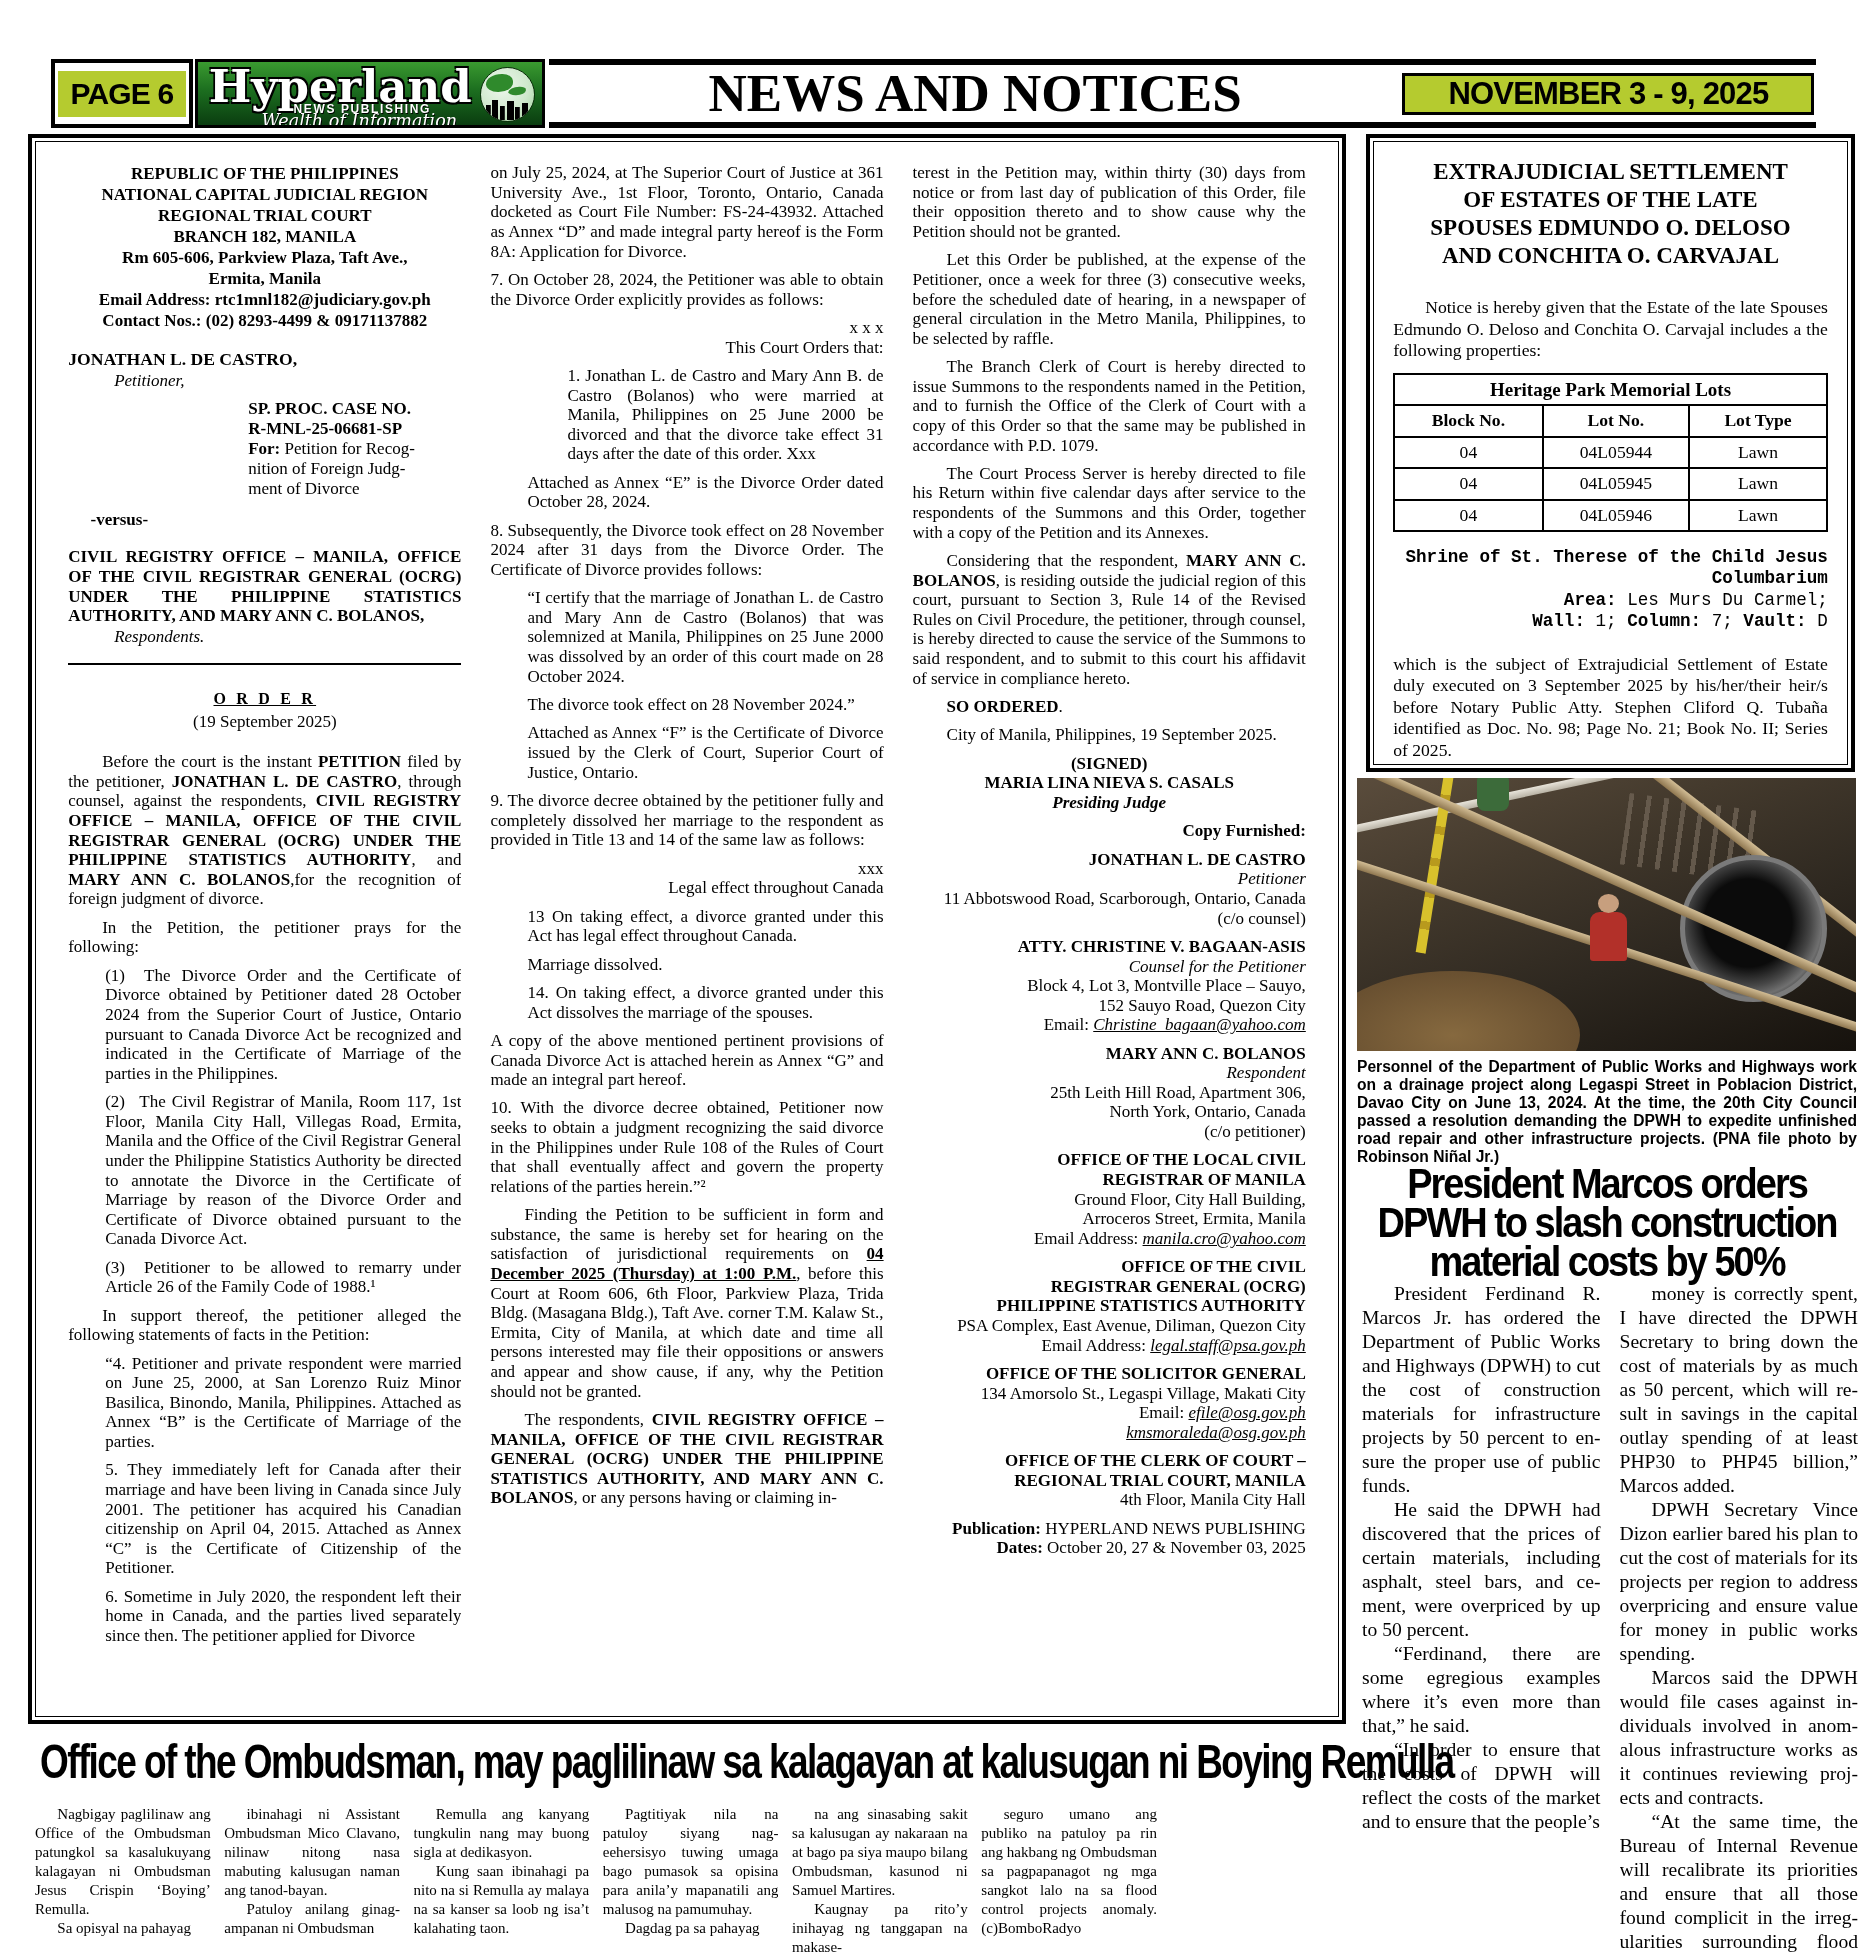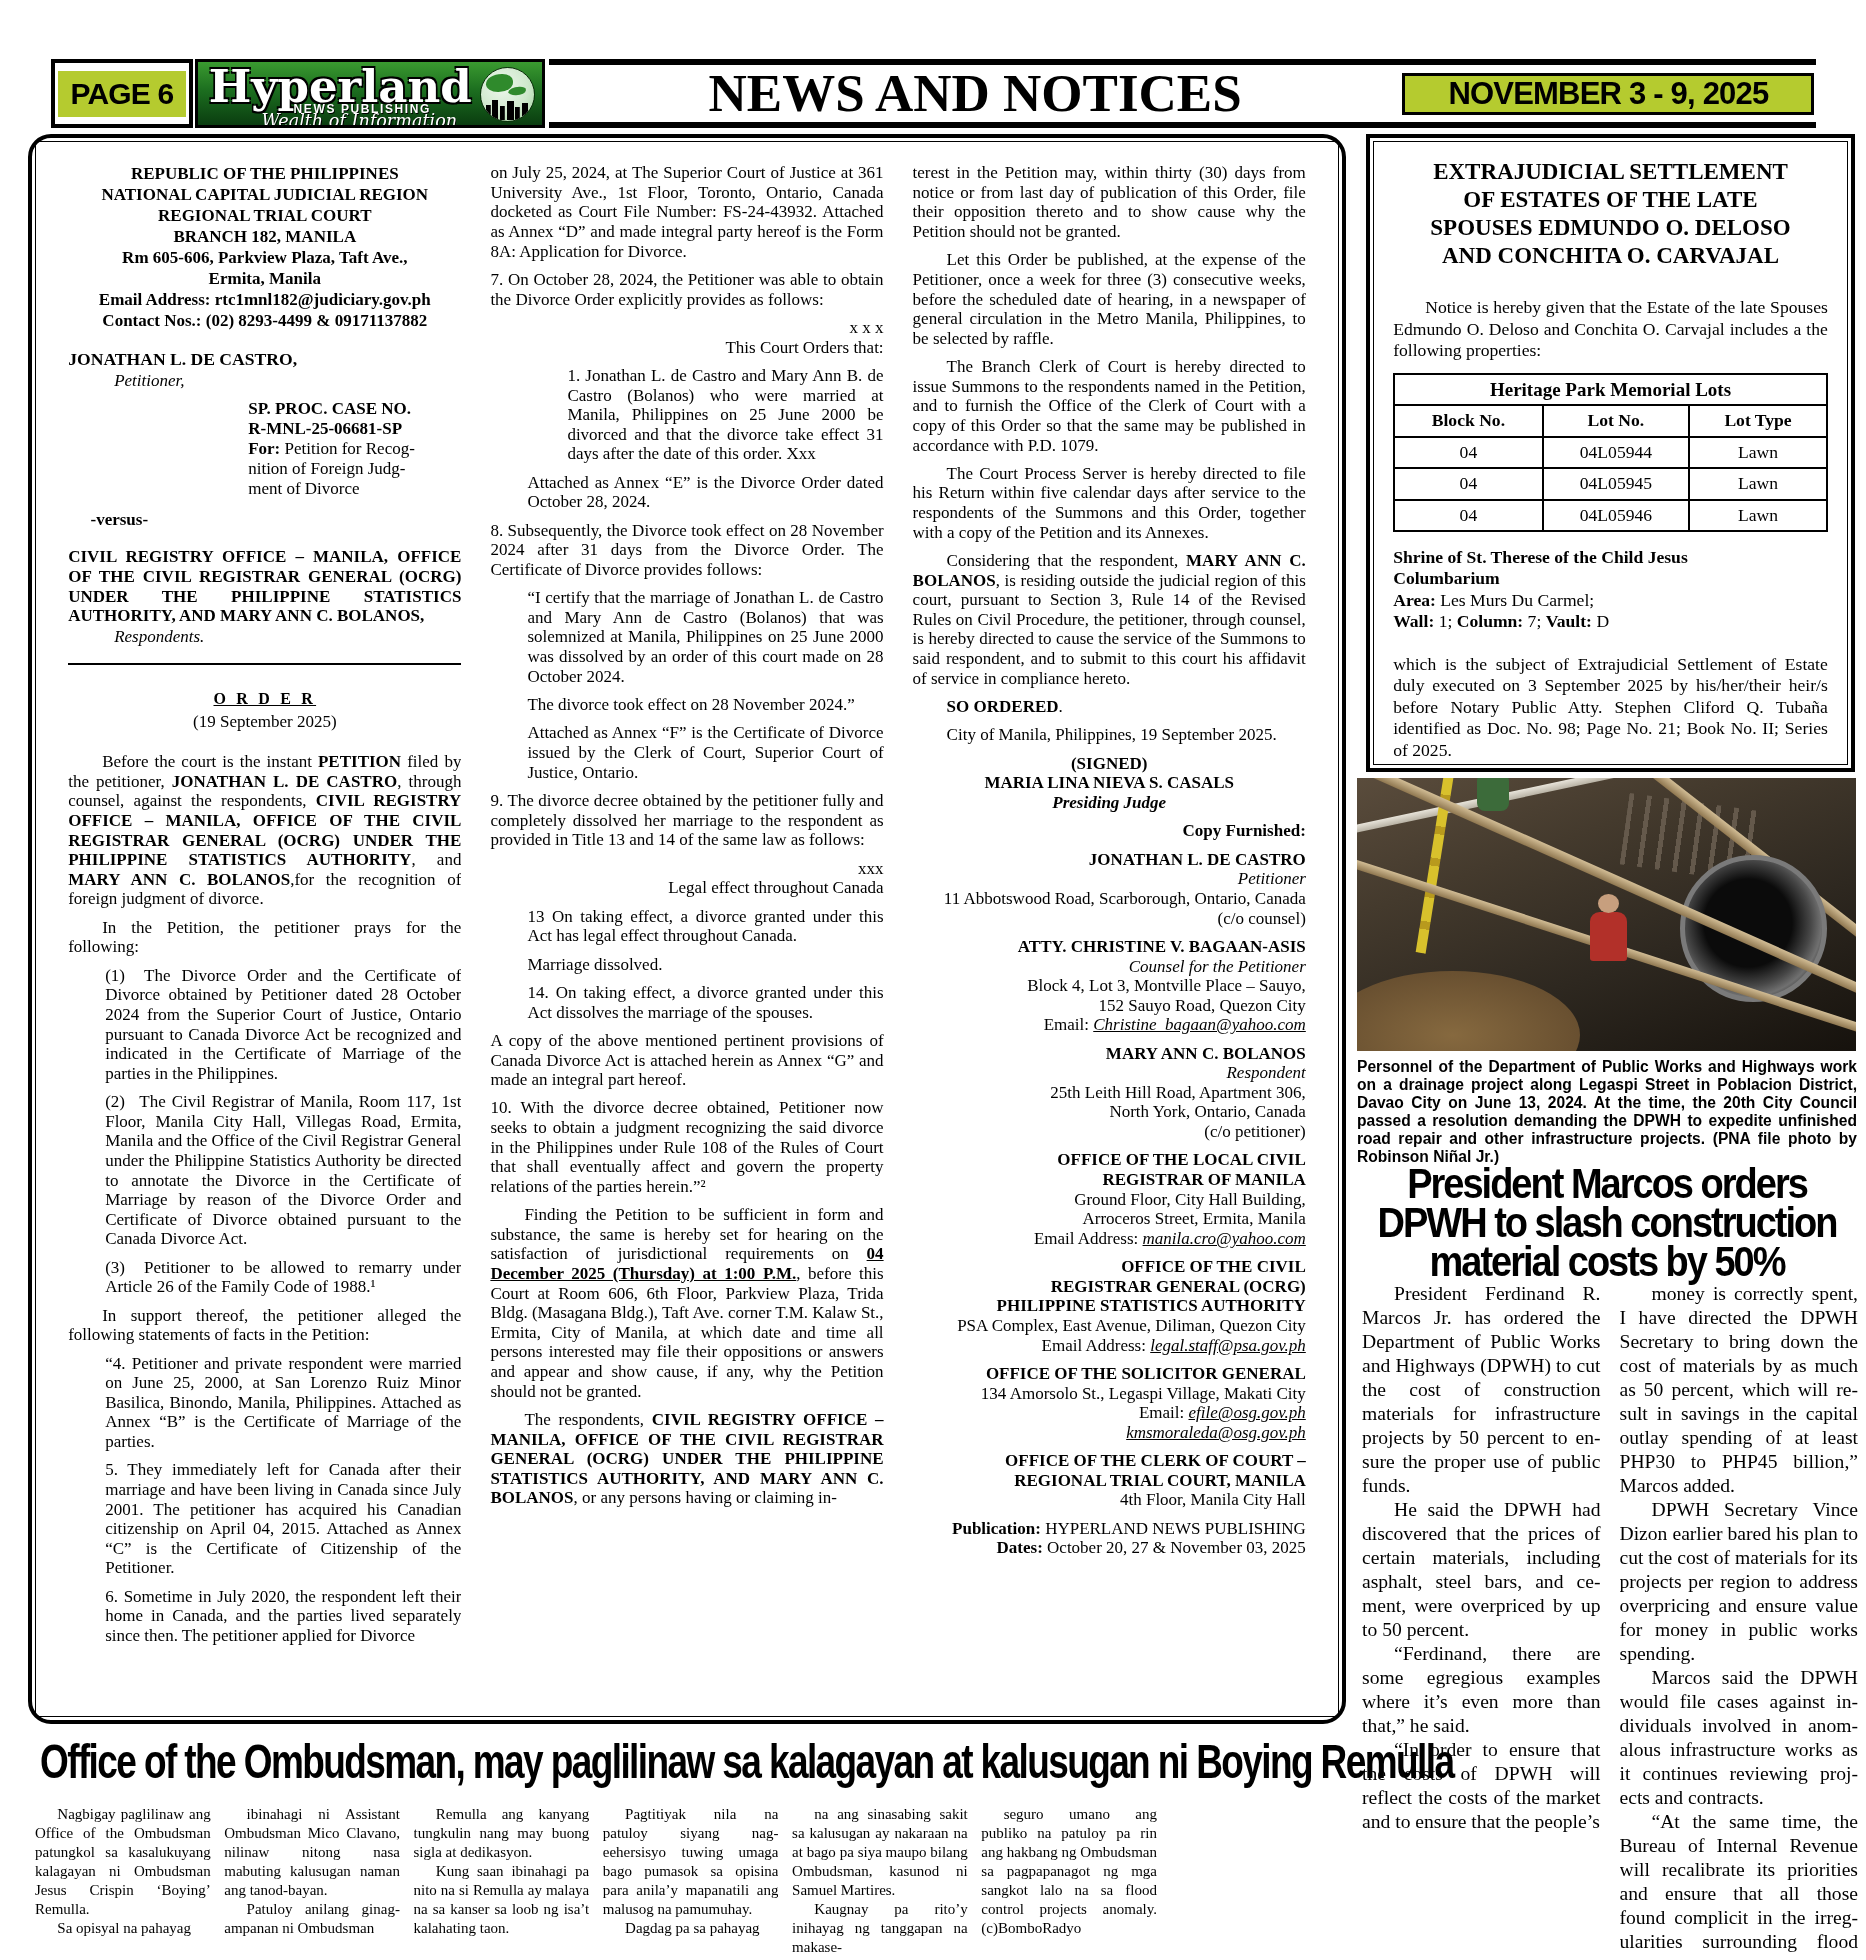--- a/index.html
+++ b/index.html
@@ -25,21 +25,21 @@
       linear-gradient(#000,#000) 41px 3.2px/6.4px 17.6px no-repeat; }
   .title-band { flex:1; margin-left:4.8px; border-top:6.4px solid #000; border-bottom:6.4px solid #000; display:flex; align-items:center; box-sizing:border-box; }
   .paper-title { flex:1; text-align:center; font:bold 53px/53px "Liberation Serif",serif; letter-spacing:0px; }
   .datebox { background:#b5cb2f; border:3.2px solid #000; margin:3.2px 1.6px; padding:0 43px; display:flex; align-items:center; font:800 31px "Liberation Sans",sans-serif; letter-spacing:-0.8px; }
 
   
   .dbox { border:4px solid #000; padding:3.2px; box-sizing:border-box; background:#fff; }
   .dbox-inner { border:1.6px solid #000; width:100%; height:100%; box-sizing:border-box; }
 
   
-  .order-box { position:absolute; left:28px; top:134px; width:1318px; height:1590px;border-radius:23px; }
+  .order-box { position:absolute; left:28px; top:134px; width:1318px; height:1590px; }
   .order-cols { display:flex; gap:29px; padding:21px 32px; height:100%; box-sizing:border-box; }
   .legal-col { flex:1; overflow:hidden; font-family:"Liberation Serif",serif; font-size:17px; line-height:19.6px; text-align:justify; hyphens:auto; }
   .legal-col .para { margin:0 0 8.8px; text-indent:34px; }
   .para.ni { text-indent:0; }
   .para.q { margin-left:37px; text-indent:0; }
   .para.q2 { margin-left:77px; text-indent:0; }
   .para.ctr { text-align:center; text-indent:0; }
   .para.left { text-align:right; text-indent:0; }
   .court-header { text-align:center; font-weight:bold; font-size:17px; line-height:21px; margin-bottom:19px; }
   .party-name { font-weight:bold; font-size:17.6px; margin-bottom:1.6px; }
@@ -52,21 +52,21 @@
   .order-date { text-align:center; margin-bottom:21px; }
 
   
   .estate-box { position:absolute; left:1366px; top:134px; width:489px; height:638px; }
   .estate-pad { padding:16px 19px; font-size:17.6px; line-height:21.5px; text-align:justify; overflow:hidden; height:100%; box-sizing:border-box; }
   .estate-title { text-align:center; font-weight:bold; font-size:23px; line-height:28px; margin-bottom:27px; }
   .estate-intro { text-indent:32px; margin-bottom:11.2px; }
   .estate-table { width:100%; border-collapse:collapse; border:2.4px solid #000; margin:3.2px 0 14.4px; }
   .estate-table td, .estate-table th { border:2.4px solid #000; text-align:center; padding:4px 3.2px; font-size:17.6px; }
   .estate-table .cap { font-weight:bold; font-size:19px; }
-  .estate-shrine { text-align:left; margin:4.8px 0 21px; }
+  .estate-shrine { text-align:right; margin:4.8px 0 21px;font-family:Liberation Mono, monospace; }
   .estate-body { margin-bottom:17.6px; }
 
   
   .photo { position:absolute; left:1357px; top:778px; width:499px; height:273px; background:linear-gradient(160deg,#5a4c3c 0%,#443a2d 30%,#2e2820 62%,#16120d 100%); overflow:hidden; }
   .beam { position:absolute; background:linear-gradient(#d2bd95,#8f7750); }
   .beam.b1 { width:575px; height:10.4px; left:-32px; top:96px; transform:rotate(24deg); }
   .beam.b2 { width:575px; height:8.8px; left:-48px; top:160px; transform:rotate(18deg); }
   .beam.b3 { width:415px; height:9.6px; left:144px; top:32px; transform:rotate(38deg); }
   .beam.b4 { width:335px; height:8px; left:-24px; top:16px; transform:rotate(-12deg); background:linear-gradient(#e8e4da,#b8b2a4); }
   .pole-y { position:absolute; width:9.6px; height:184px; left:73px; top:-8px; transform:rotate(9deg); background:repeating-linear-gradient(180deg,#d8c12c 0 24px,#b89a1d 24px 32px); }

